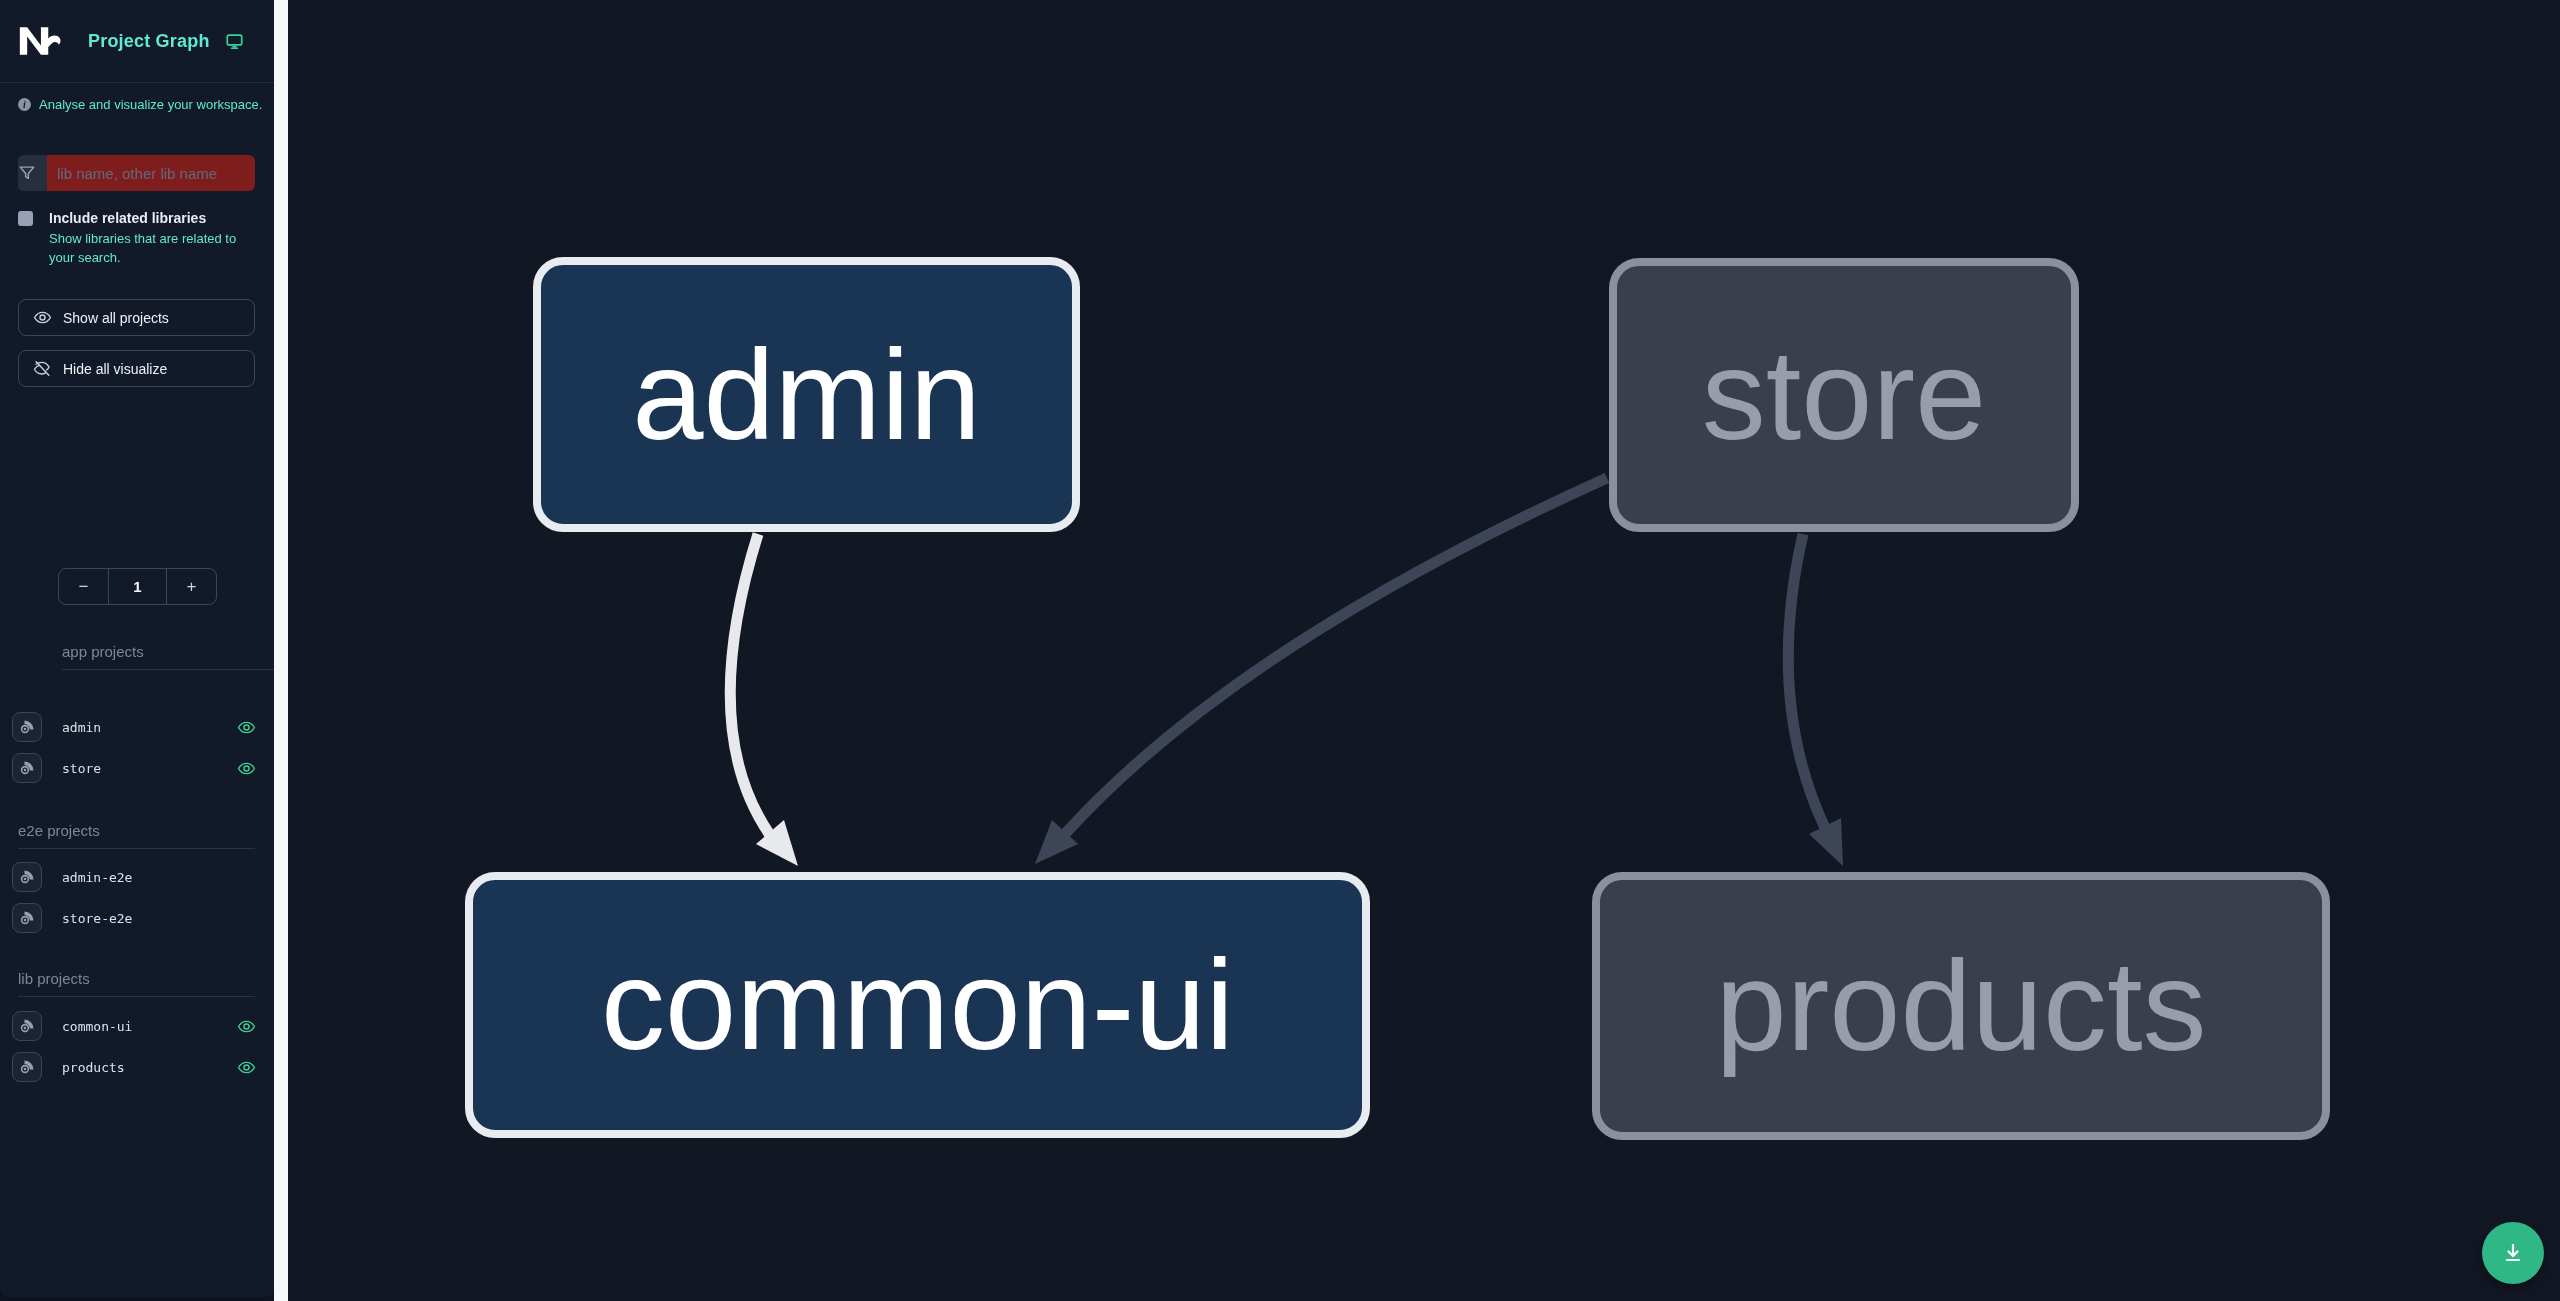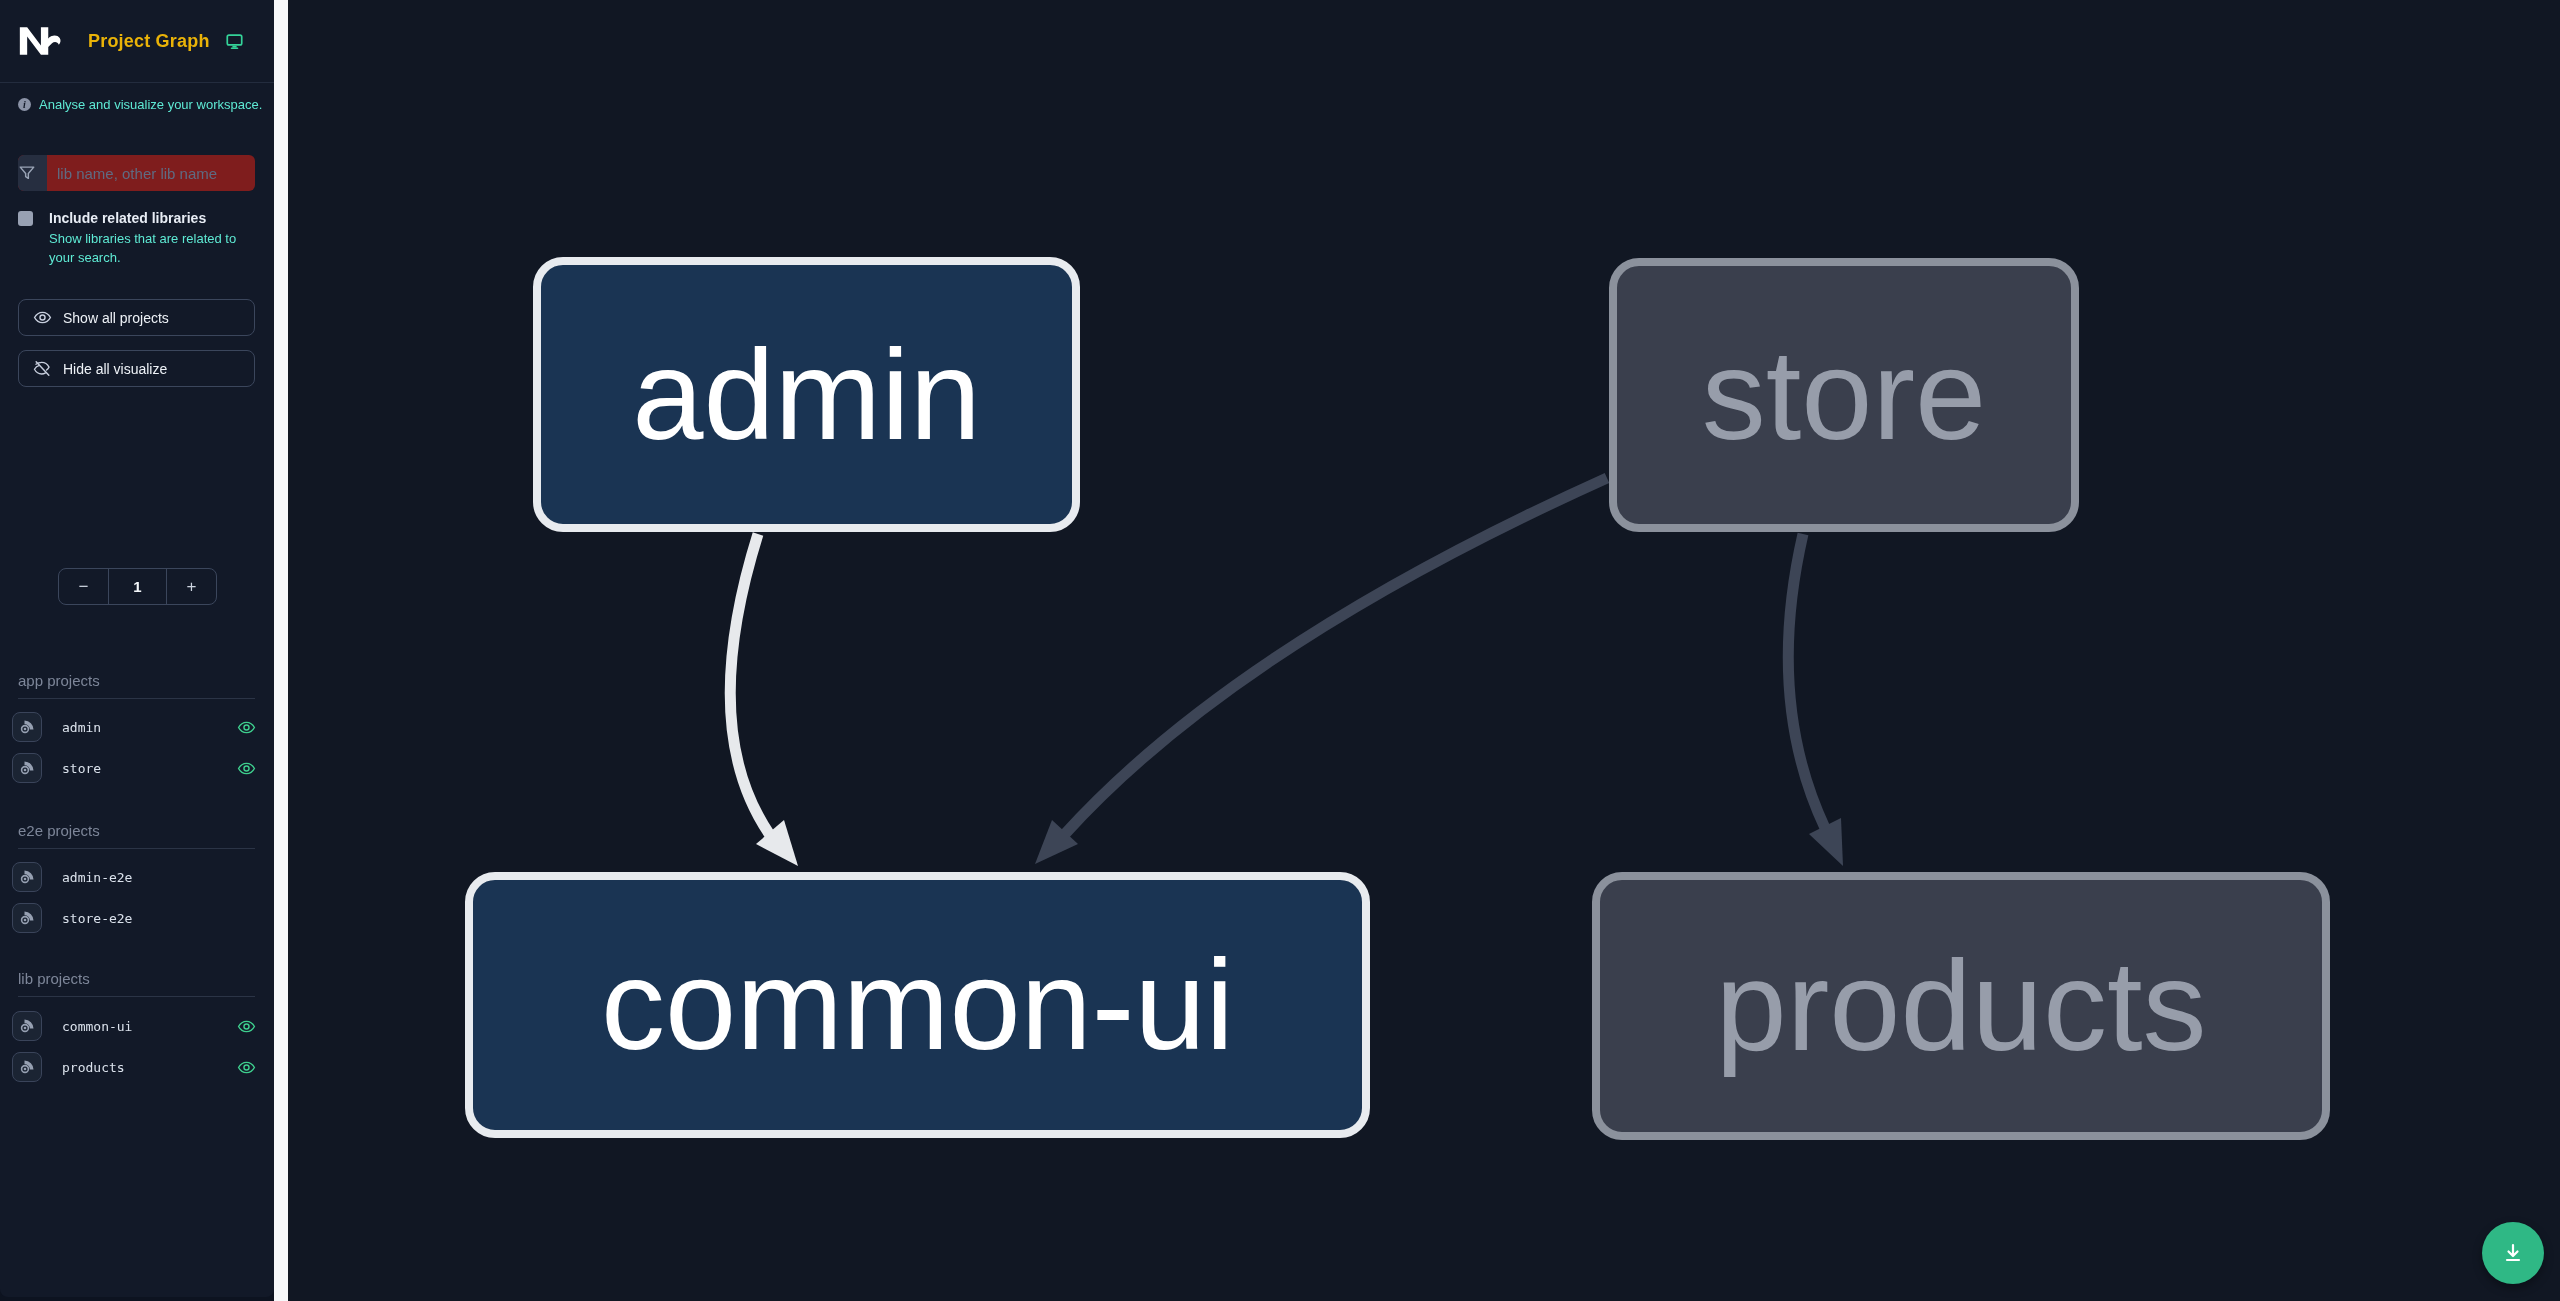--- a/index.html
+++ b/index.html
@@ -14,21 +14,21 @@
   .divider-bar {
     position:absolute; left:274px; top:0; width:14px; height:1301px;
     background:#f7f8fa; z-index:4; cursor:col-resize;
   }
   .sb-header {
     position:absolute; left:0; top:0; width:274px; height:83px;
     display:flex; align-items:center; padding:0 18px;
     border-bottom:1px solid #232c3e;
   }
   .nx-logo { width:44px; height:32px; flex:0 0 auto; }
-  .sb-title { margin-left:26px; font-size:18px; font-weight:bold; color:#eab308; letter-spacing:.2px; }
+  .sb-title { margin-left:26px; font-size:18px; font-weight:bold; color:#5eead4; letter-spacing:.2px; }
   .monitor-icon { margin-left:16px; width:17px; height:17px; }
 
   .info-row { position:absolute; left:18px; top:97px; display:flex; align-items:center; gap:8px; width:244px; }
   .info-icon { width:13px; height:13px; border-radius:50%; background:#8b93a7; color:#121928;
     font-size:10px; font-weight:bold; display:flex; align-items:center; justify-content:center; font-family:"Liberation Serif", serif; font-style:italic; flex:0 0 auto;}
   .info-text { font-size:13px; color:#5eead4; white-space:nowrap; }
 
   .search-box {
     position:absolute; left:18px; top:155px; width:237px; height:36px;
     background:#7f1d1d; border-radius:6px; display:flex; align-items:stretch; overflow:hidden;justify-content:center;
@@ -176,21 +176,21 @@
   </div>
 
 
 
   <div class="stepper">
     <div class="step-btn">−</div>
     <div class="step-val">1</div>
     <div class="step-btn">+</div>
   </div>
 
-  <div class="section-header" style="top:672px;">app projects</div>
+  <div class="section-header" style="top:643px;margin-left:44px;">app projects</div>
 
   <div class="proj-row" style="top:711px;">
     <div class="focus-btn">
       <svg width="16" height="16" viewBox="0 0 16 16">
         <path d="M5.5 1.5 a9 9 0 0 1 9 9 l-3.6 0 a5.4 5.4 0 0 0 -5.4 -5.4 z" fill="#96a0b2"></path>
         <circle cx="6" cy="10" r="3.4" fill="none" stroke="#96a0b2" stroke-width="1.6"></circle>
         <circle cx="6" cy="10" r="1.3" fill="#96a0b2"></circle>
       </svg>
     </div>
     <span class="proj-name">admin</span>

